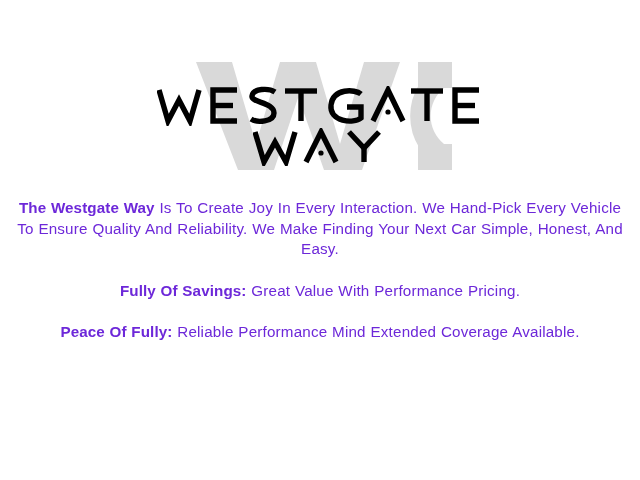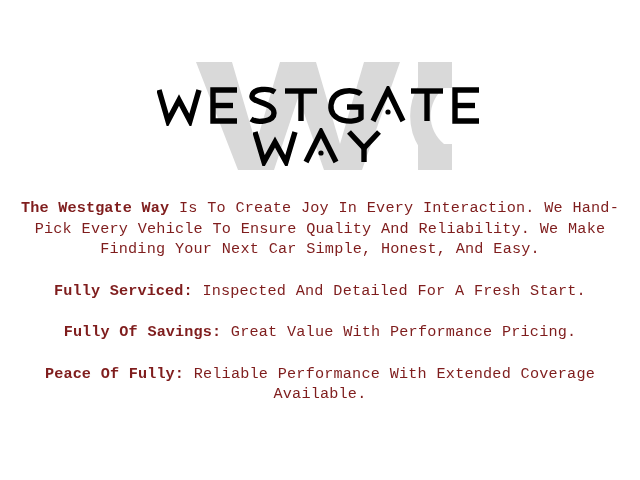--- a/index.html
+++ b/index.html
@@ -70,22 +70,22 @@
   
   .copy {
     position: absolute;
     left: 14px;
     top: 198px;
     width: 612px;
   }
 
   .para {
     text-align: center;
-    color: #7f1d1d;
-    font-family: Liberation Mono, monospace;
+    color: #6d28d9;
+    font-family: Liberation Sans, sans-serif;
     font-size: 15.2px;
     line-height: 20.5px;
     letter-spacing: 0.18px;
     word-spacing: 0.4px;
   }
 
   .para .lead {
     font-weight: bold;
     letter-spacing: 0.1px;
   }
@@ -166,27 +166,24 @@
 
     </div>
   </div>
 
   <div class="copy">
 
     <p class="para p1">
       <span class="lead">The Westgate Way</span><span> Is To Create Joy In Every Interaction. We Hand-Pick Every Vehicle To Ensure Quality And Reliability. We Make Finding Your Next Car Simple, Honest, And Easy.</span>
     </p>
 
-    <p class="para p2">
-      <span class="lead">Fully Serviced:</span><span> Inspected And Detailed For A Fresh Start.</span>
-    </p>
 
     <p class="para p3">
       <span class="lead">Fully Of Savings:</span><span> Great Value With Performance Pricing.</span>
     </p>
 
     <p class="para p4">
-      <span class="lead">Peace Of Fully:</span><span> Reliable Performance With Extended Coverage Available.</span>
+      <span class="lead">Peace Of Fully:</span><span> Reliable Performance Mind Extended Coverage Available.</span>
     </p>
 
   </div>
 
 </div>
 
 </body></html>

